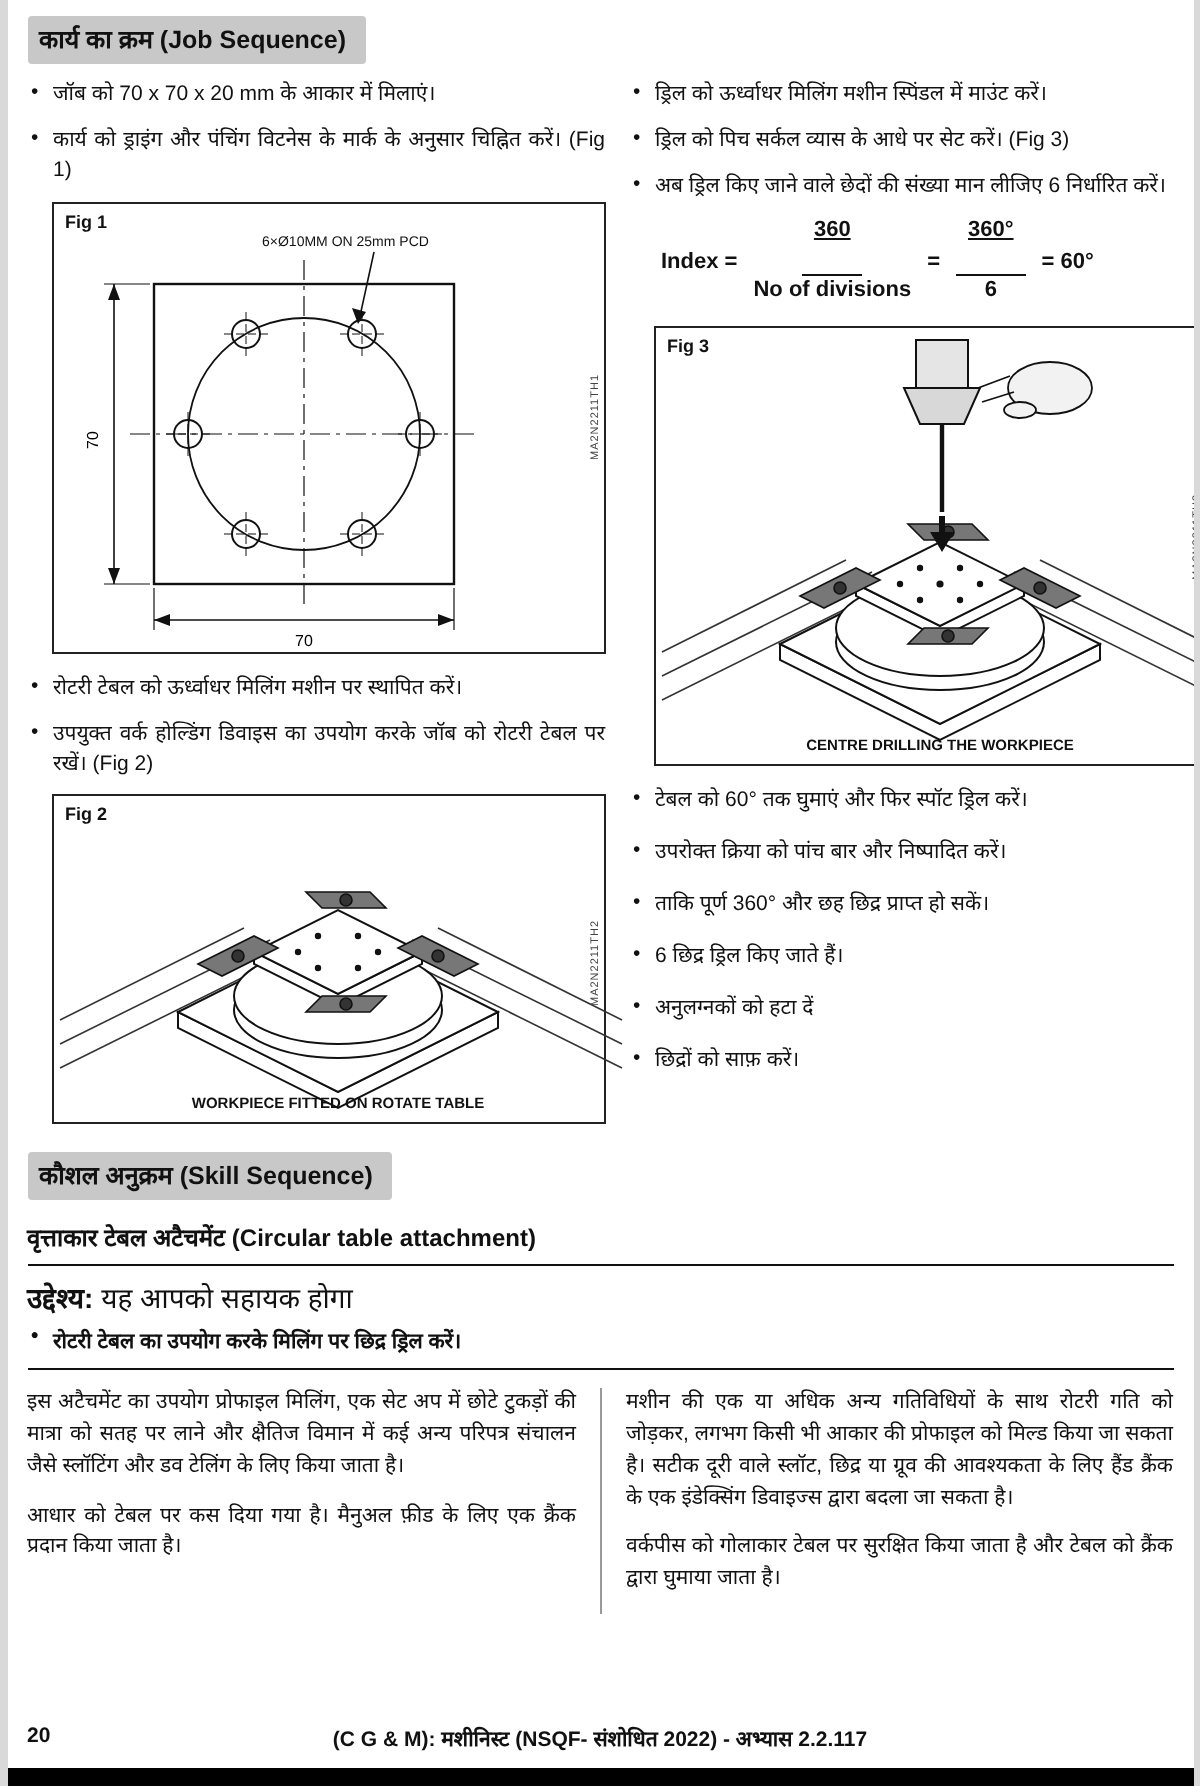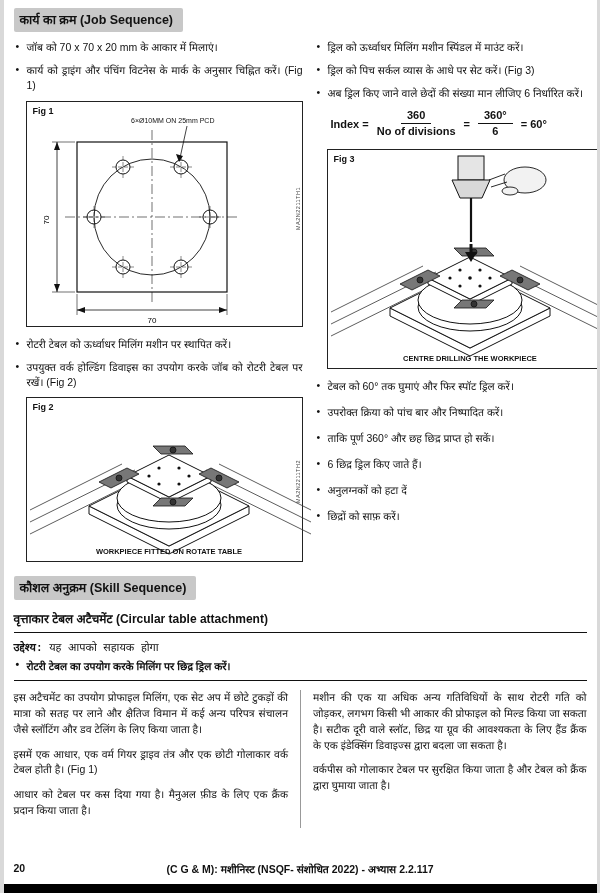--- a/index.html
+++ b/index.html
@@ -23,27 +23,27 @@
 
   .figure { border:1px solid #222; position:relative; margin:4px 0 10px 12px; background:#fff; }
   .fig-label { position:absolute; top:4px; left:6px; font-weight:bold; font-size:9px; }
   .fig-code { position:absolute; right:1px; top:38%; writing-mode:vertical-rl;
               transform:rotate(180deg); font-size:5.5px; color:#444; letter-spacing:.5px; }
   svg { display:block; }
 
   .formula { display:flex; align-items:center; gap:8px; font-weight:bold;
              font-size:11px; margin:2px 0 10px 16px; }
   .frac { display:inline-flex; flex-direction:column; align-items:center; line-height:1.25; }
-  .frac .num { border-bottom:1.4px solid #111; padding:0 6px 1px; }
+  .frac .num { border-bottom:1.4px solid #111; padding:0 6px 15px;text-decoration:underline; }
   .frac .den { padding-top:1px; }
 
   .skill { margin-top:4px; }
   .subheading { font-weight:bold; font-size:12px; margin-top:10px; padding-bottom:5px;
                 border-bottom:1.3px solid #111; }
-  .objective { font-size:11px; margin-top:6px;font-family:Liberation Mono, monospace; }
+  .objective { font-size:14px; margin-top:6px; }
   .objective .obj-label { font-weight:bold; }
   .obj-bullet { font-weight:bold; font-size:10.5px; position:relative; padding-left:13px;
                 margin-top:5px; padding-bottom:7px; border-bottom:1.3px solid #111; }
   .obj-bullet::before { content:"•"; position:absolute; left:2px; top:-1px; }
 
   .body-cols { display:flex; margin-top:9px; }
   .body-col { width:50%; font-size:10.5px; line-height:1.5; text-align:justify; }
   .body-col p { margin-bottom:9px; }
   .body-col.leftc { padding-right:12px; }
   .body-col.rightc { border-left:1px solid #999; padding-left:12px; }
@@ -278,21 +278,20 @@
       <div class="subheading">वृत्ताकार टेबल अटैचमेंट (Circular table attachment)</div>
       <div class="objective">
         <span class="obj-label">उद्देश्य:</span>
         <span>यह आपको सहायक होगा</span>
       </div>
       <div class="obj-bullet">रोटरी टेबल का उपयोग करके मिलिंग पर छिद्र ड्रिल करें।</div>
 
       <div class="body-cols">
         <div class="body-col leftc">
           <p>इस अटैचमेंट का उपयोग प्रोफाइल मिलिंग, एक सेट अप में छोटे टुकड़ों की मात्रा को सतह पर लाने और क्षैतिज विमान में कई अन्य परिपत्र संचालन जैसे स्लॉटिंग और डव टेलिंग के लिए किया जाता है।</p>
-          <p>इसमें एक आधार, एक वर्म गियर ड्राइव तंत्र और एक छोटी गोलाकार वर्क टेबल होती है। (Fig 1)</p>
           <p>आधार को टेबल पर कस दिया गया है। मैनुअल फ़ीड के लिए एक क्रैंक प्रदान किया जाता है।</p>
         </div>
         <div class="body-col rightc">
           <p>मशीन की एक या अधिक अन्य गतिविधियों के साथ रोटरी गति को जोड़कर, लगभग किसी भी आकार की प्रोफाइल को मिल्ड किया जा सकता है। सटीक दूरी वाले स्लॉट, छिद्र या ग्रूव की आवश्यकता के लिए हैंड क्रैंक के एक इंडेक्सिंग डिवाइज्स द्वारा बदला जा सकता है।</p>
           <p>वर्कपीस को गोलाकार टेबल पर सुरक्षित किया जाता है और टेबल को क्रैंक द्वारा घुमाया जाता है।</p>
         </div>
       </div>
     </div>
   </div>
 

